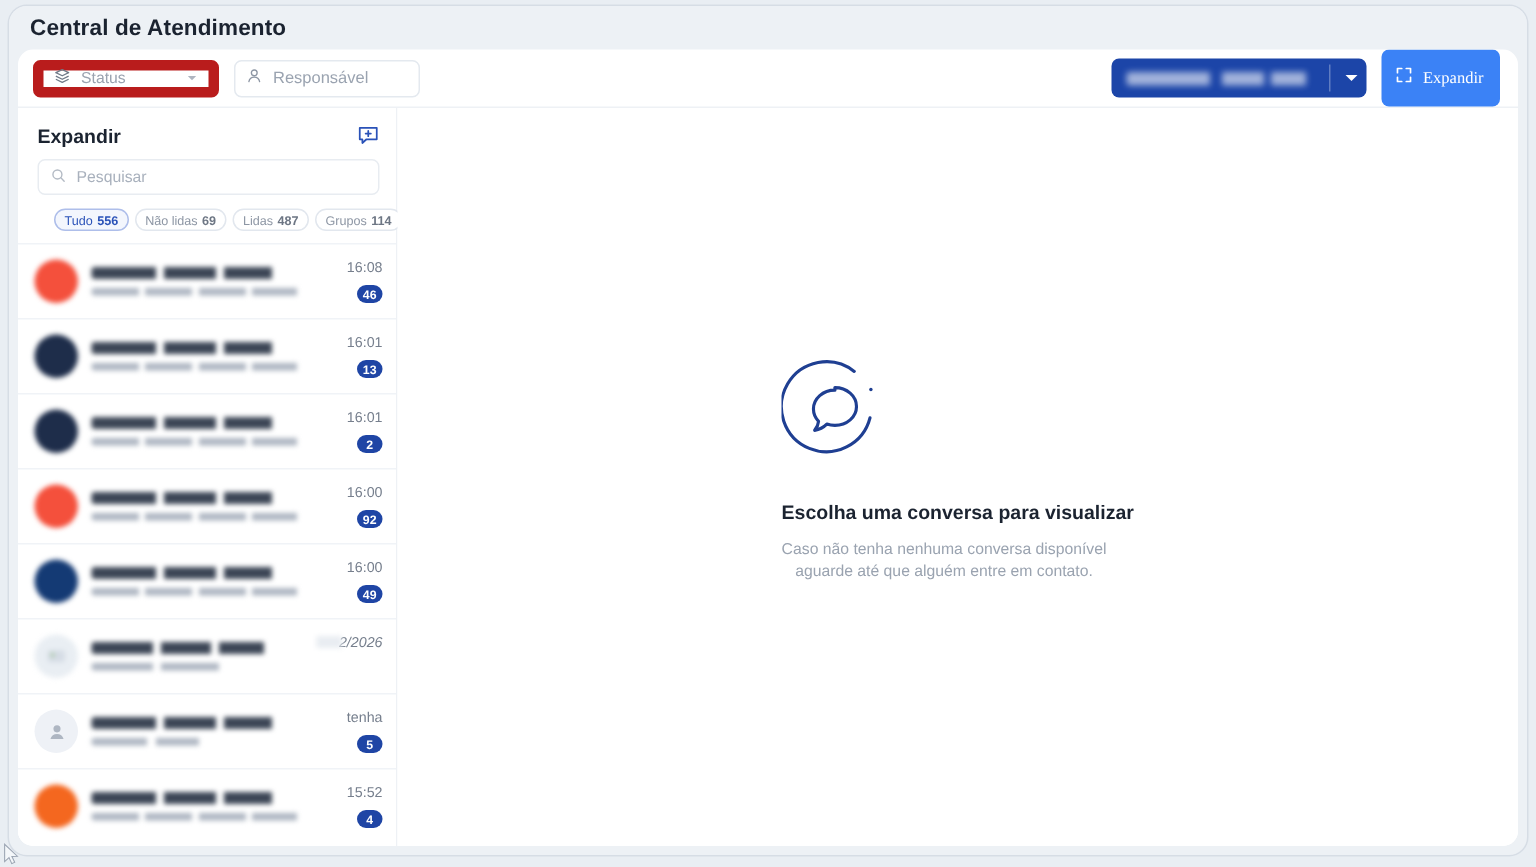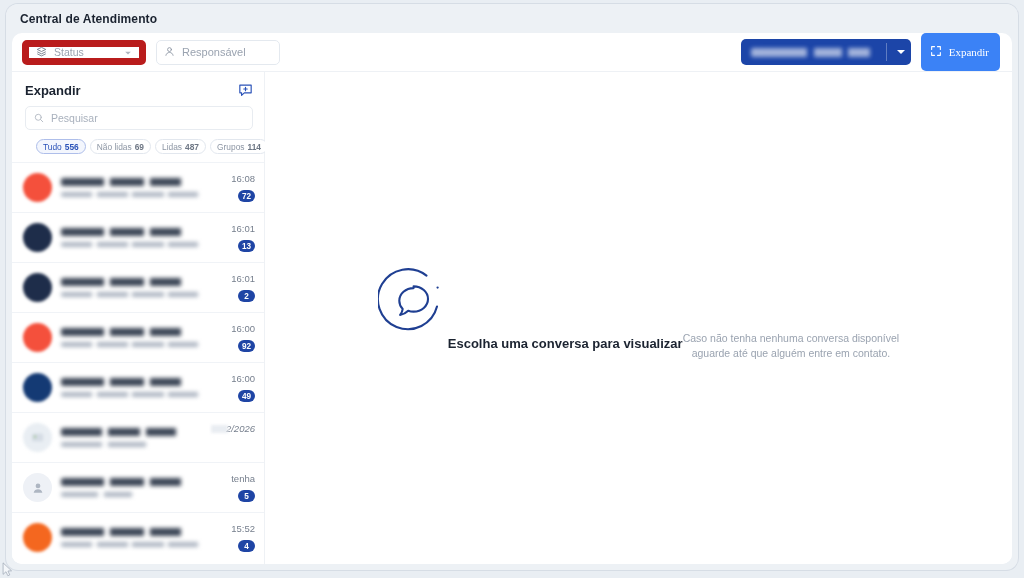--- a/index.html
+++ b/index.html
@@ -33,21 +33,21 @@
 
   
   .titlebar {
     height: 29px;
     background: #edf1f5;
     display: flex;
     align-items: center;
     padding-left: 14px;
   }
   .titlebar .title {
-    font-size: 12px;
+    font-size: 15px;
     font-weight: bold;
     color: #1b2330;
     letter-spacing: .1px;
   }
 
   
   .card {
     position: absolute;
     left: 6px;
     top: 29px;
@@ -339,21 +339,22 @@
   
   .empty-pane {
     flex: 1;
     display: flex;
     align-items: center;
     justify-content: center;
     background: #fff;
   }
   .empty-inner {
     display: flex;
-    align-items: flex-end;
+    flex-direction: column;
+    align-items: flex-start;
     margin-top: -8px;
   }
   .empty-inner .icon { margin-bottom: 20px; }
   .empty-title {
     font-size: 13px;
     font-weight: bold;
     color: #1b2330;
     margin-bottom: 10px;
   }
   .empty-sub {
@@ -479,21 +480,21 @@
         <div class="conv-list">
 
           <div class="conv-row">
             <div class="avatar" style="background:#f4503c"></div>
             <div class="conv-text">
               <div class="redact-line title"></div>
               <div class="redact-line sub"></div>
             </div>
             <div class="conv-meta">
               <div class="conv-time">16:08</div>
-              <div class="badge">72</div>
+              <div class="badge">46</div>
             </div>
           </div>
 
           <div class="conv-row">
             <div class="avatar" style="background:#1e2d4a"></div>
             <div class="conv-text">
               <div class="redact-line title"></div>
               <div class="redact-line sub"></div>
             </div>
             <div class="conv-meta">

